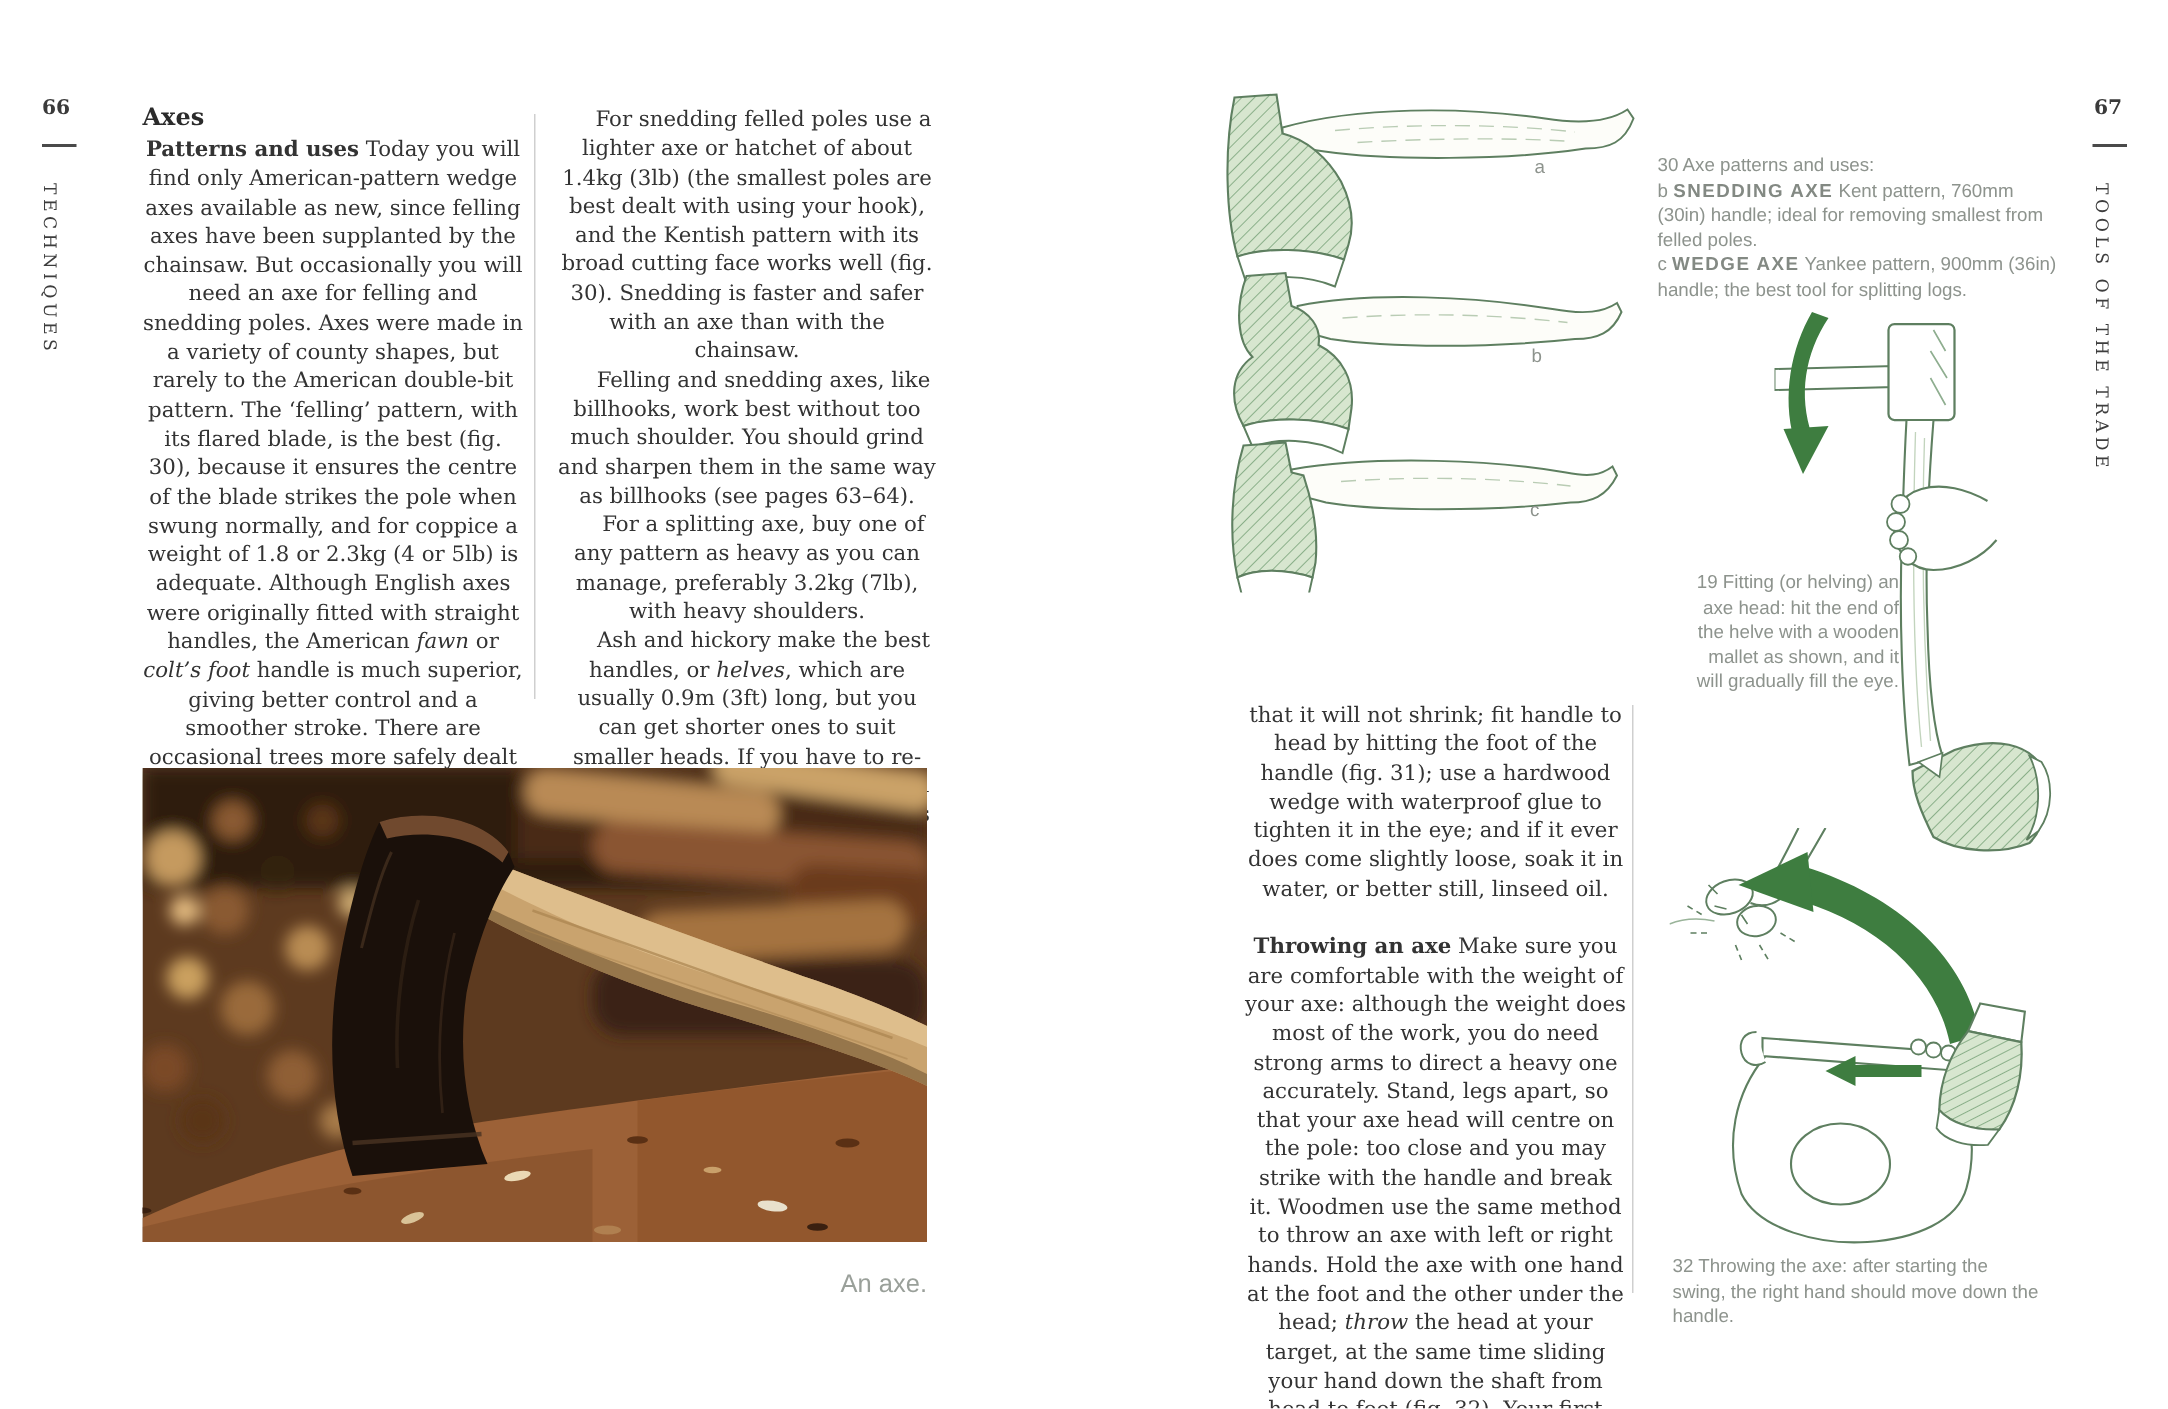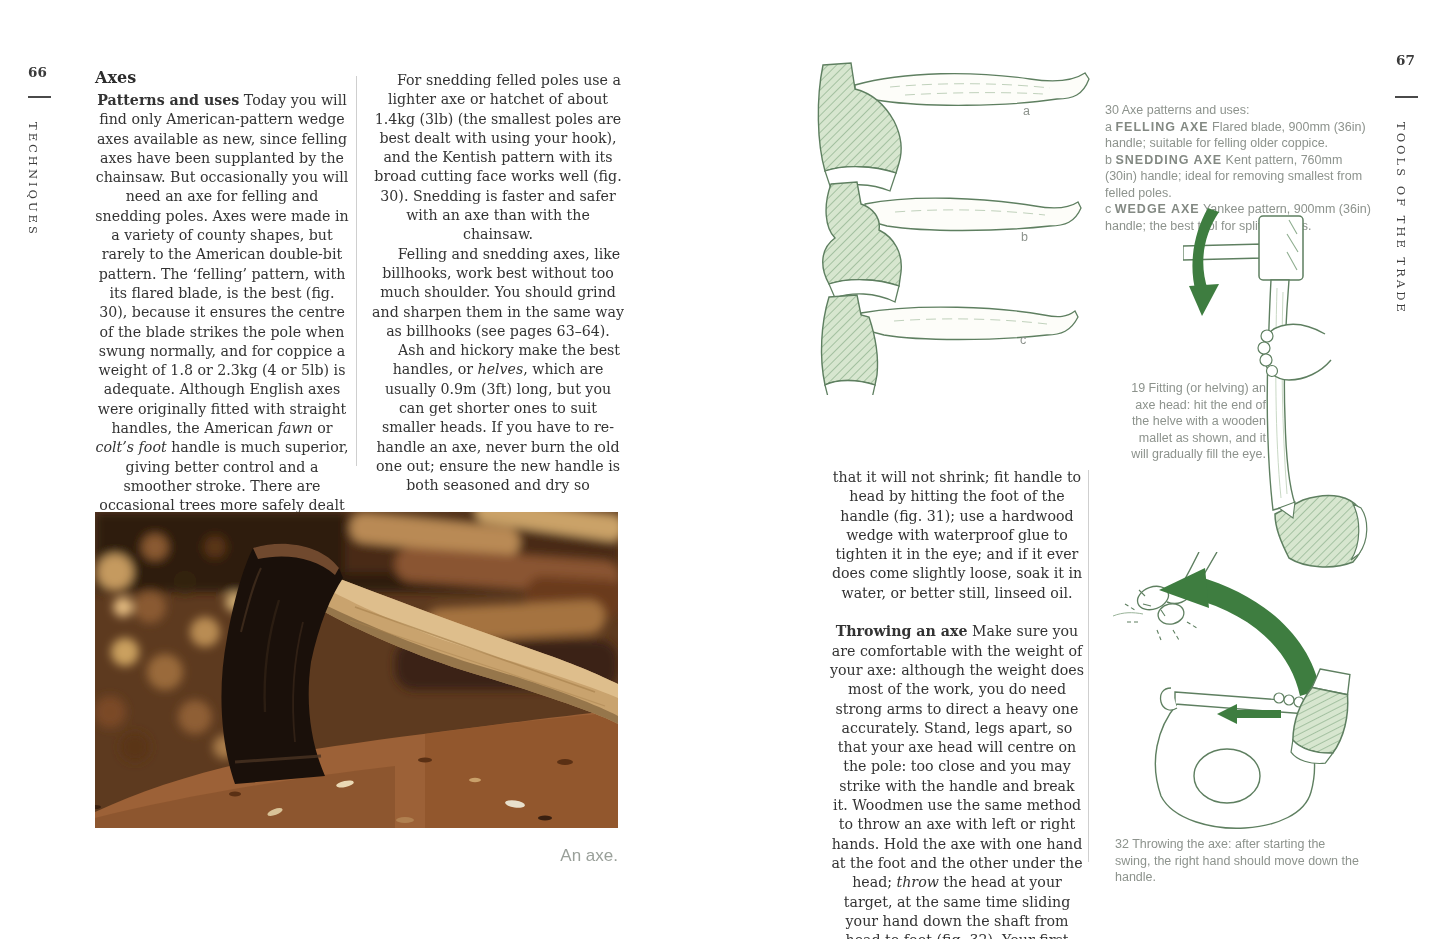--- a/index.html
+++ b/index.html
@@ -29,34 +29,35 @@
 </style>
 </head>
 <body>
 
 <div class="spread">
 
   <div class="abs folio" style="left:28px;top:64px;">66</div>
   <div class="abs foliorule" style="left:28px;top:96px;"></div>
   <div class="abs vlabel" style="left:26px;top:122px;">TECHNIQUES</div>
 
-  <div class="abs folio" style="left:1396px;top:52px;">67</div>
+  <div class="abs folio" style="left:1396px;top:64px;">67</div>
   <div class="abs foliorule" style="left:1395px;top:96px;"></div>
   <div class="abs vlabel" style="left:1394px;top:122px;">TOOLS OF THE TRADE</div>
 
   <div class="abs" style="left:95px;top:68px;width:254px;">
     <div class="headline">Axes</div>
     <div class="col">
         <p><b>Patterns and uses</b><span>  Today you will find only American-pattern wedge axes available as new, since felling axes have been supplanted by the chainsaw. But occasionally you will need an axe for felling and snedding poles. Axes were made in a variety of county shapes, but rarely to the American double-bit pattern. The ‘felling’ pattern, with its flared blade, is the best (fig. 30), because it ensures the centre of the blade strikes the pole when swung normally, and for coppice a weight of 1.8 or 2.3kg (4 or 5lb) is adequate. Although English axes were originally fitted with straight handles, the American </span><i>fawn</i><span> or </span><i>colt’s foot</i><span> handle is much superior, giving better control and a smoother stroke. There are occasional trees more safely dealt with by axe than by chainsaw, so keep one to hand.</span></p>
       </div>
   </div>
   <div class="abs vr" style="left:356px;top:76px;height:390px;"></div>
   <div class="abs col" style="left:371px;top:71px;">
       <p class="ind"><span>For snedding felled poles use a lighter axe or hatchet of about 1.4kg (3lb) (the smallest poles are best dealt with using your hook), and the Kentish pattern with its broad cutting face works well (fig. 30). Snedding is faster and safer with an axe than with the chainsaw.</span></p>
       <p class="ind"><span>Felling and snedding axes, like billhooks, work best without too much shoulder. You should grind and sharpen them in the same way as billhooks (see pages 63–64).</span></p>
+      <p class="ind"><span>For a splitting axe, buy one of any pattern as heavy as you can manage, preferably 3.2kg (7lb), with heavy shoulders.</span></p>
       <p class="ind"><span>Ash and hickory make the best handles, or </span><i>helves</i><span>, which are usually 0.9m (3ft) long, but you can get shorter ones to suit smaller heads. If you have to re-handle an axe, never burn the old one out; ensure the new handle is both seasoned and dry so</span></p>
     </div>
 
   <div class="abs" style="left:95px;top:512px;width:523px;height:316px;">
     <svg width="523" height="316" viewBox="0 0 523 316">
       <defs>
         <filter id="blur1" x="-20%" y="-20%" width="140%" height="140%">
             <feGaussianBlur stdDeviation="5"></feGaussianBlur>
           </filter>
       </defs>
@@ -155,21 +156,20 @@
       <path d="M30,4 L58,2 L62,22 L70,24 C76,42 80,62 78,82 L76,92 C58,86 38,86 26,92 C20,64 22,30 30,4 Z" fill="url(#hatch)" stroke="#5e7f60" stroke-width="1.4"></path>
       <path d="M26,92 C38,86 58,86 76,92 L72,110 C56,102 40,102 30,108 Z" fill="#ffffff" stroke="#5e7f60" stroke-width="1.3"></path>
     </g>
   </svg>
   <div class="abs figletter" style="left:1023px;top:104px;">a</div>
   <div class="abs figletter" style="left:1021px;top:230px;">b</div>
   <div class="abs figletter" style="left:1020px;top:333px;">c</div>
 
   <div class="abs cap" style="left:1105px;top:70px;width:268px;margin-top:32px;">
       <p><span>30 Axe patterns and uses:</span></p>
-      <p><span>a </span><b class="caps">FELLING AXE</b><span>  Flared blade, 900mm (36in) handle; suitable for felling older coppice.</span></p>
       <p><span>b </span><b class="caps">SNEDDING AXE</b><span>  Kent pattern, 760mm (30in) handle; ideal for removing smallest from felled poles.</span></p>
       <p><span>c </span><b class="caps">WEDGE AXE</b><span>  Yankee pattern, 900mm (36in) handle; the best tool for splitting logs.</span></p>
     </div>
 
   <svg class="abs" style="left:1183px;top:208px;" width="190" height="362" viewBox="0 0 190 362">
 
     <path d="M0,38 L80,36 L80,50 L0,52 Z" fill="#ffffff" stroke="#5e7f60" stroke-width="1.3"></path>
 
     <rect x="76" y="8" width="44" height="64" rx="4" fill="#ffffff" stroke="#5e7f60" stroke-width="1.5"></rect>
     <path d="M106,12 L114,26 M104,26 L115,44 M104,44 L114,62" stroke="#8fae90" stroke-width="1.1"></path>

